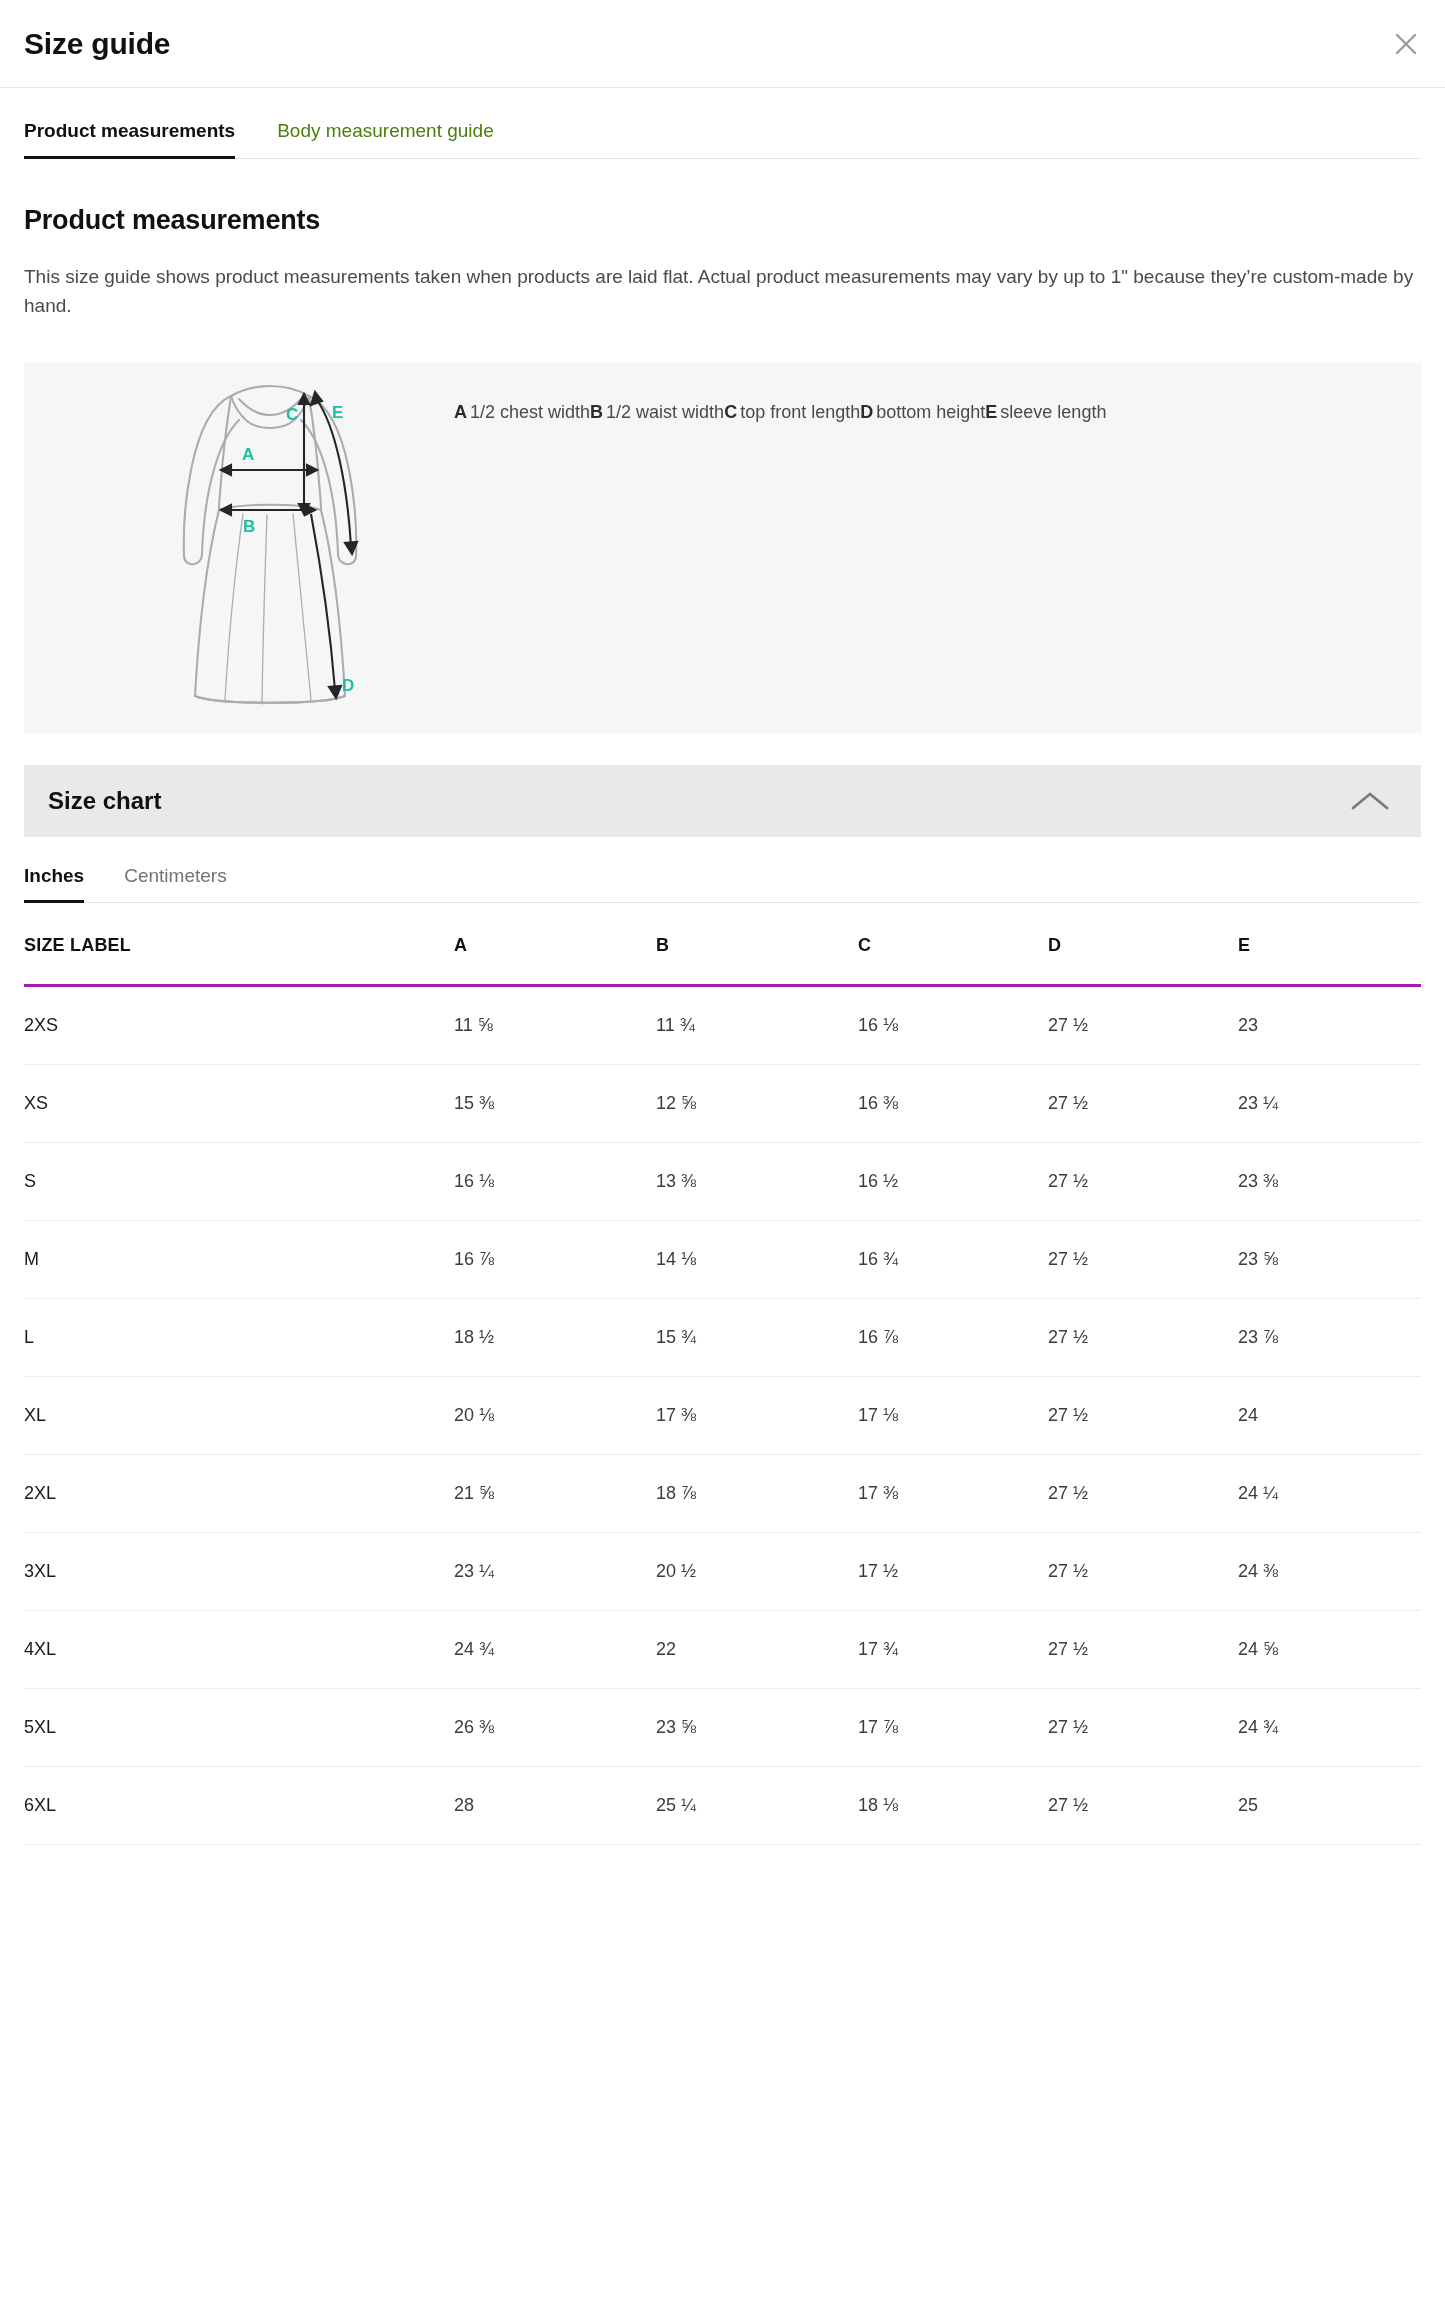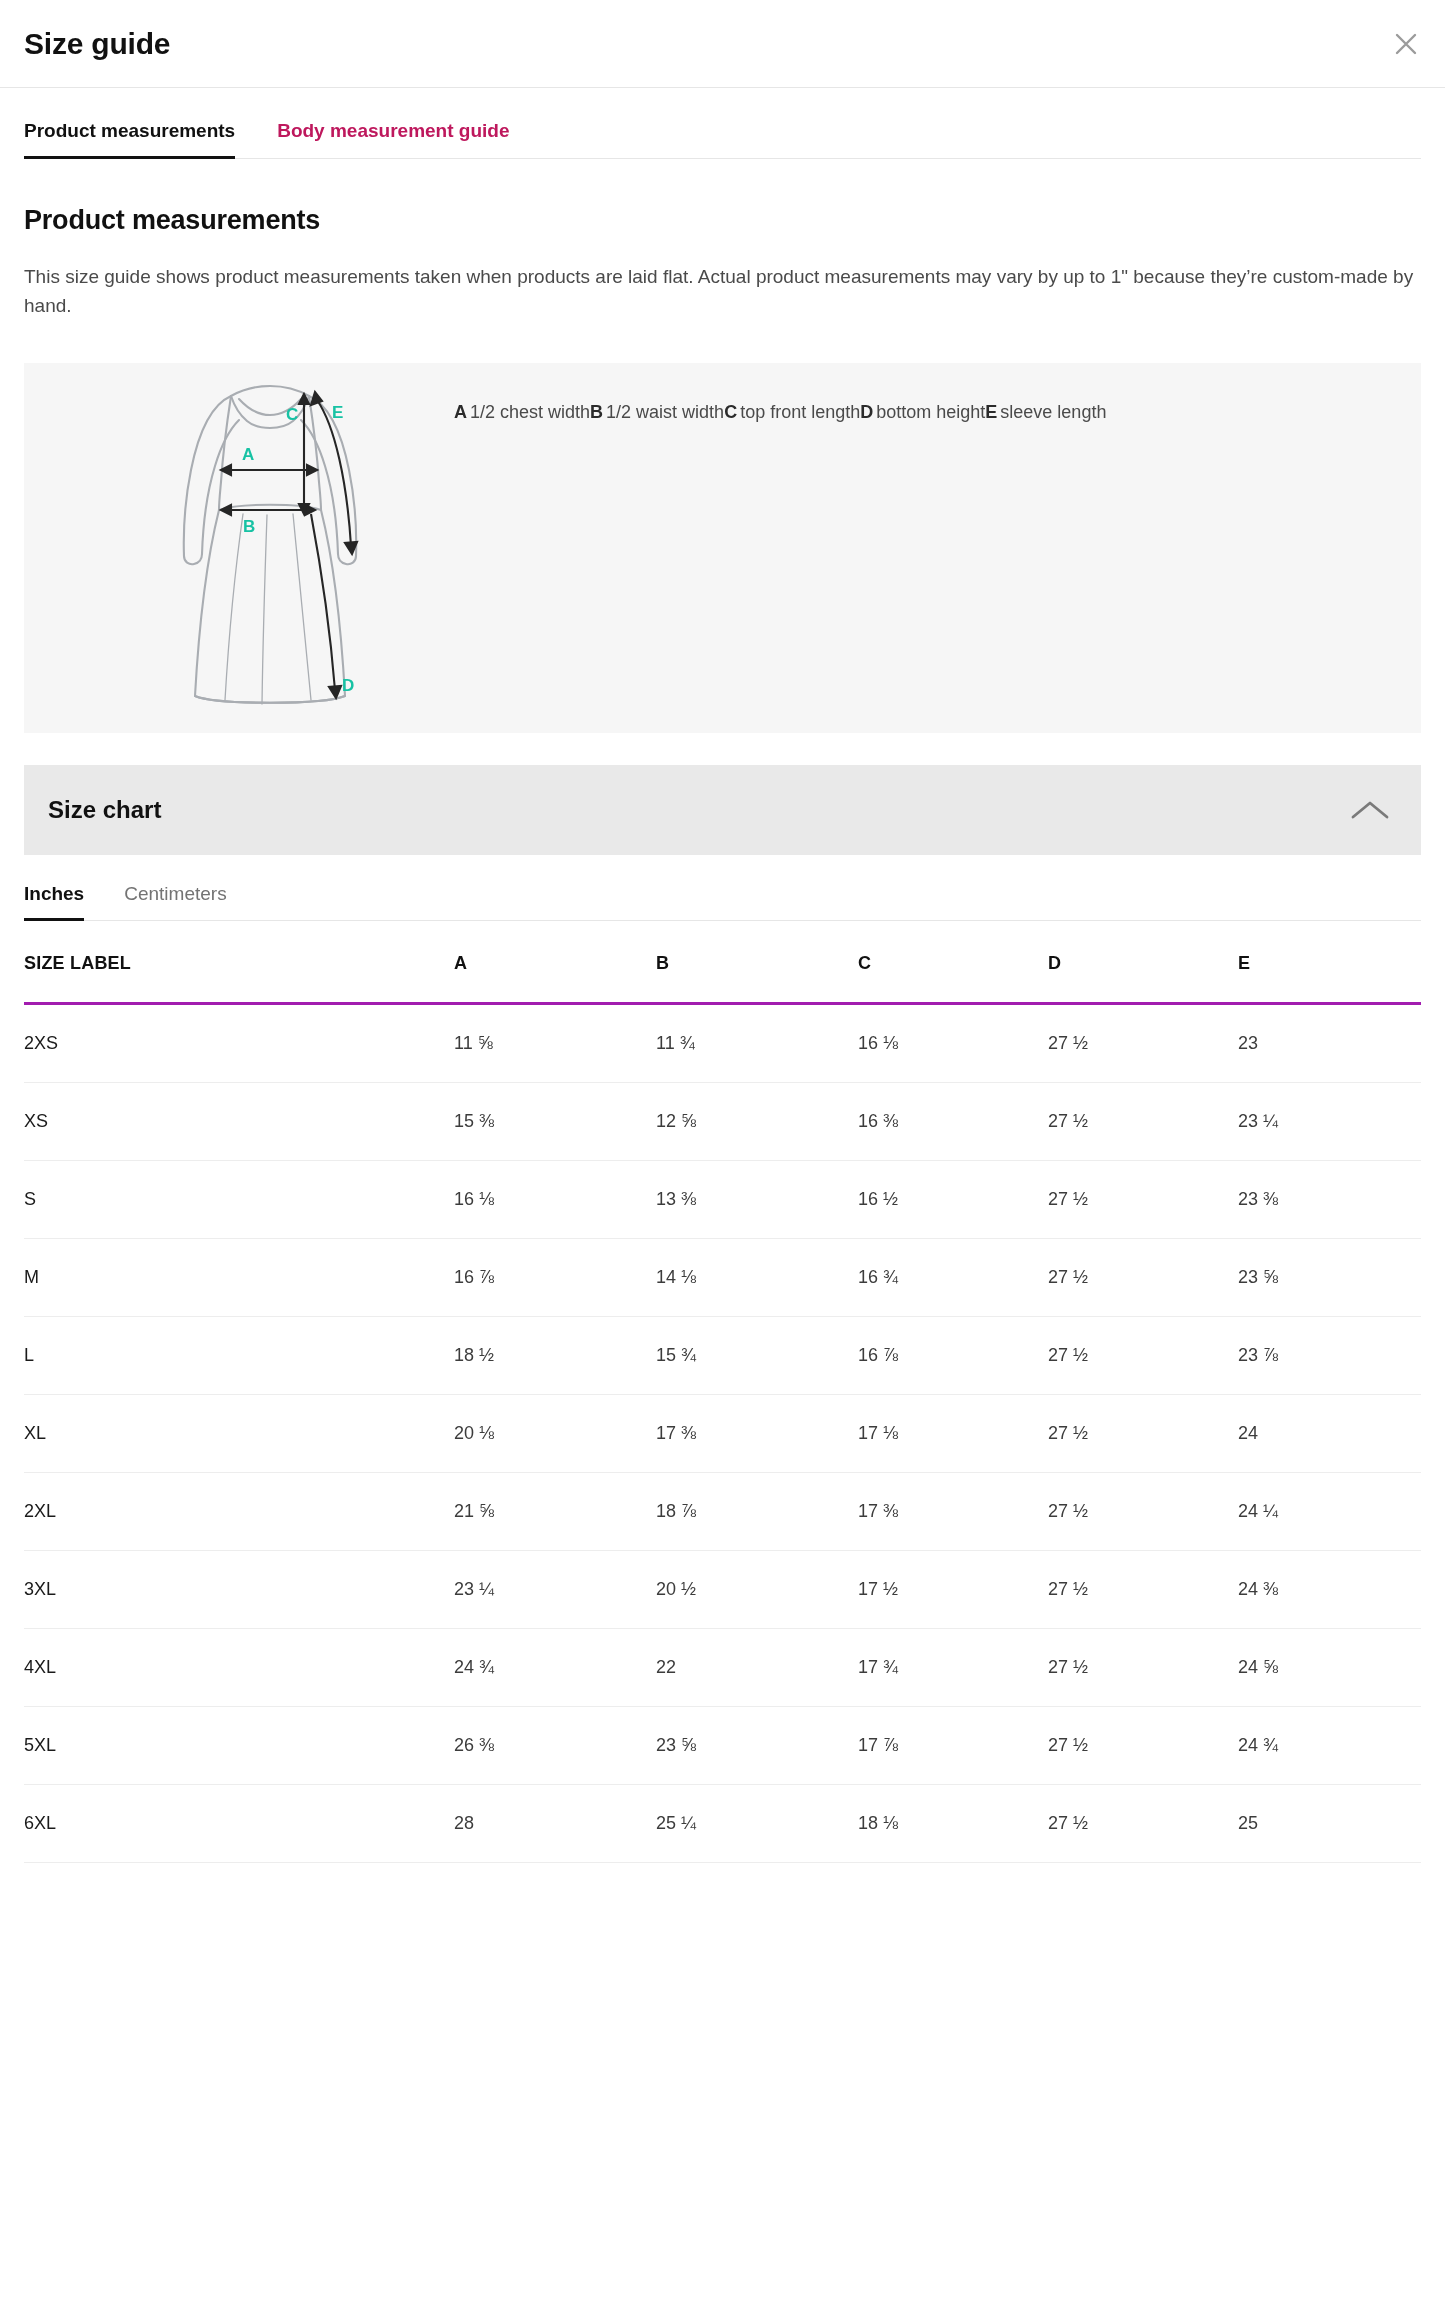--- a/index.html
+++ b/index.html
@@ -67,28 +67,27 @@
     right: 24px;
     bottom: 0;
     height: 1px;
     background: #e6e6e6;
   }
 
   .top-tab {
     font-size: 19px;
     padding: 0 0 17px 0;
     margin-right: 42px;
-    color: #be185d;
+    color: #4d7c0f;
     cursor: pointer;
     position: relative;
     background: none;
     border: none;
     font-family: inherit;
     white-space: nowrap;
-    font-weight: bold;
   }
   .top-tab.active {
     color: #111111;
     font-weight: bold;
   }
   .top-tab.active::after {
     content: "";
     position: absolute;
     left: 0; right: 0; bottom: 0;
     height: 3px;
@@ -159,21 +158,21 @@
     font-size: 27px;
     font-weight: bold;
     color: #111111;
     margin: 48px 24px 0 24px;
     letter-spacing: -0.2px;
   }
 
   .accordion {
     margin: 32px 24px 0 24px;
     background: #e9e9e9;
-    height: 90px;
+    height: 72px;
     display: flex;
     align-items: center;
     justify-content: space-between;
     padding: 0 30px 0 24px;
     cursor: pointer;
   }
   .accordion-title {
     font-size: 24px;
     font-weight: bold;
     color: #111111;

